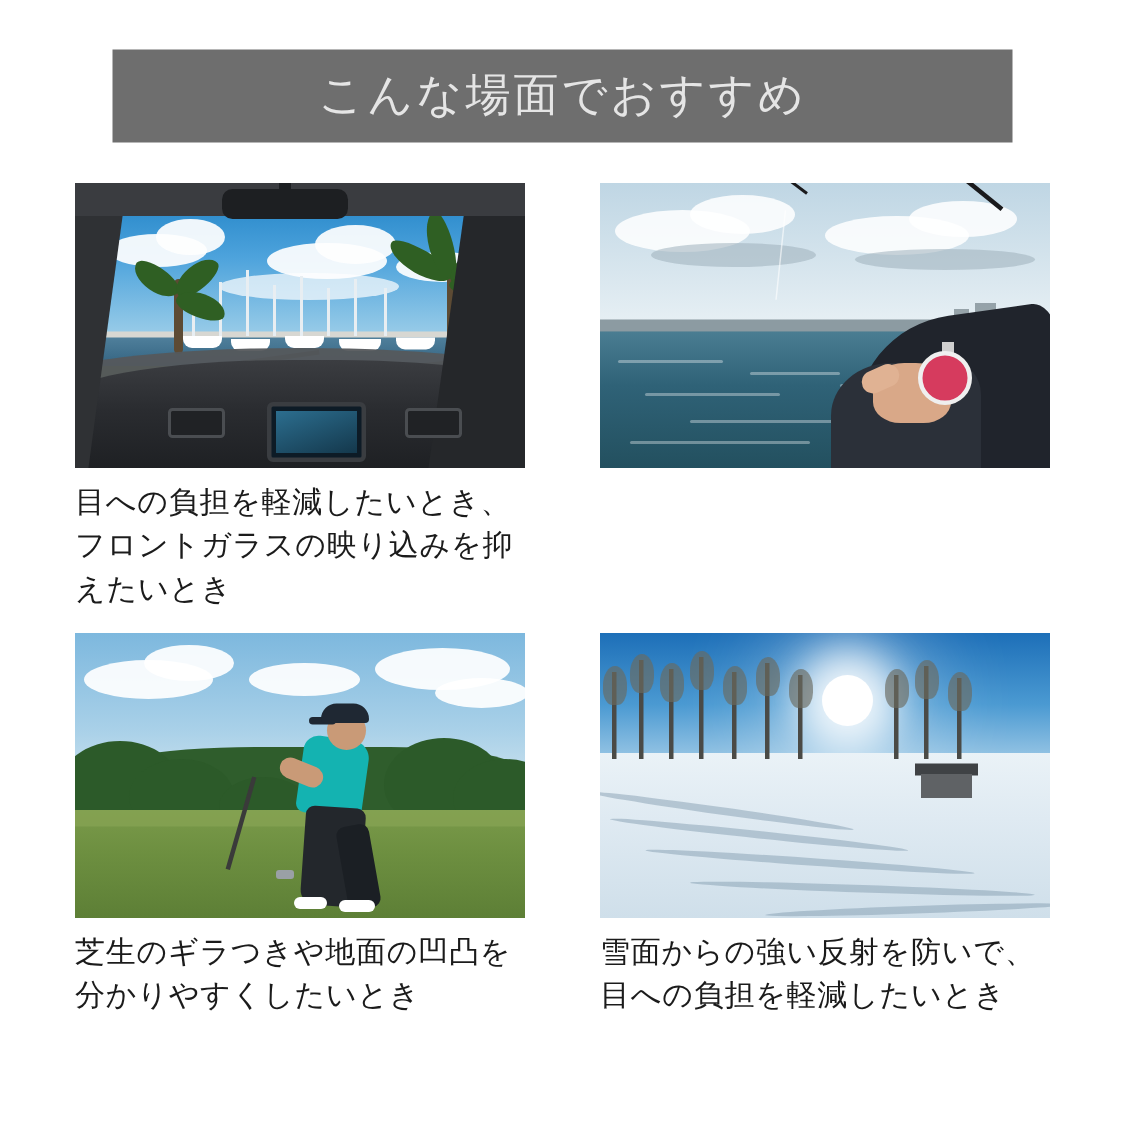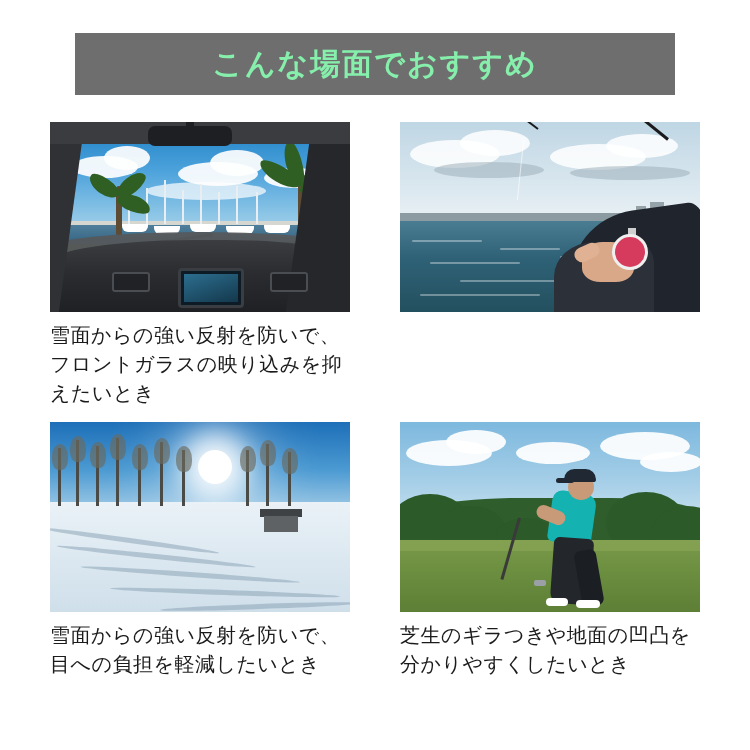--- a/index.html
+++ b/index.html
@@ -26,24 +26,24 @@
     left: 75px;
     top: 33px;
     width: 600px;
     height: 62px;
     background: #6e6e6e;
     display: flex;
     align-items: center;
     justify-content: center;
   }
   .header-title {
-    color: #86efac;
+    color: #e5e5e5;
     font-size: 30px;
     letter-spacing: 2px;
-    font-weight: 700;
+    font-weight: 400;
     line-height: 1;
     white-space: nowrap;
   }
 
   
   .grid {
     position: absolute;
     left: 50px;
     top: 122px;
     width: 650px;
@@ -372,21 +372,21 @@
           <div class="roof"></div>
           <div class="mirror-stem"></div>
           <div class="mirror"></div>
           <div class="vent" style="left:62px;top:150px;"></div>
           <div class="vent" style="left:220px;top:150px;"></div>
           <div class="nav">
             <div class="nav-screen"></div>
           </div>
         </div>
       </div>
-      <div class="caption">雪面からの強い反射を防いで、フロントガラスの映り込みを抑えたいとき</div>
+      <div class="caption">目への負担を軽減したいとき、フロントガラスの映り込みを抑えたいとき</div>
     </div>
 
     <div class="card">
       <div class="thumb">
         <div class="sc-fish">
           <div class="sky"></div>
           <div class="cloud" style="left:10px;top:18px;width:90px;height:28px;"></div>
           <div class="cloud" style="left:60px;top:8px;width:70px;height:26px;"></div>
           <div class="cloud dark" style="left:34px;top:40px;width:110px;height:16px;"></div>
           <div class="cloud" style="left:150px;top:22px;width:96px;height:26px;"></div>
@@ -414,20 +414,54 @@
           <div class="hand"></div>
           <div class="thumb2"></div>
           <div class="reel-stem"></div>
           <div class="reel-body"></div>
         </div>
       </div>
     </div>
 
     <div class="card">
       <div class="thumb">
+        <div class="sc-golf">
+          <div class="sky"></div>
+          <div class="cloud" style="left:6px;top:18px;width:86px;height:26px;"></div>
+          <div class="cloud" style="left:46px;top:8px;width:60px;height:24px;"></div>
+          <div class="cloud" style="left:116px;top:20px;width:74px;height:22px;"></div>
+          <div class="cloud" style="left:200px;top:10px;width:90px;height:28px;"></div>
+          <div class="cloud" style="left:240px;top:30px;width:62px;height:20px;"></div>
+          <div class="treeline"></div>
+          <div class="bush" style="left:-10px;top:72px;width:80px;height:60px;"></div>
+          <div class="bush" style="left:36px;top:84px;width:70px;height:50px;"></div>
+          <div class="bush" style="left:206px;top:70px;width:80px;height:62px;"></div>
+          <div class="bush" style="left:252px;top:84px;width:70px;height:52px;"></div>
+          <div class="bush" style="left:96px;top:96px;width:60px;height:40px;"></div>
+          <div class="fairway"></div>
+          <div class="rough"></div>
+
+          <div class="club"></div>
+          <div class="club-head"></div>
+          <div class="body"></div>
+          <div class="arm"></div>
+          <div class="head"></div>
+          <div class="cap-brim"></div>
+          <div class="cap"></div>
+          <div class="legs"></div>
+          <div class="leg2"></div>
+          <div class="shoe" style="left:146px;top:176px;width:22px;height:8px;"></div>
+          <div class="shoe" style="left:176px;top:178px;width:24px;height:8px;"></div>
+        </div>
+      </div>
+      <div class="caption">芝生のギラつきや地面の凹凸を分かりやすくしたいとき</div>
+    </div>
+
+    <div class="card">
+      <div class="thumb">
         <div class="sc-snow">
           <div class="sky"></div>
           <div class="sun"></div>
           <div class="snow"></div>
 
           <div class="tree" style="left:8px;height:58px;"></div>
           <div class="tree-top" style="left:2px;top:22px;"></div>
           <div class="tree" style="left:26px;height:66px;"></div>
           <div class="tree-top" style="left:20px;top:14px;"></div>
           <div class="tree" style="left:46px;height:60px;"></div>
@@ -452,48 +486,14 @@
           <div class="track" style="left:-10px;top:116px;width:180px;transform:rotate(8deg);"></div>
           <div class="track" style="left:6px;top:132px;width:200px;transform:rotate(6deg);"></div>
           <div class="track" style="left:30px;top:150px;width:220px;transform:rotate(4deg);"></div>
           <div class="track" style="left:60px;top:168px;width:230px;transform:rotate(2deg);"></div>
           <div class="track" style="left:110px;top:182px;width:200px;transform:rotate(-2deg);"></div>
         </div>
       </div>
       <div class="caption">雪面からの強い反射を防いで、目への負担を軽減したいとき</div>
     </div>
 
-    <div class="card">
-      <div class="thumb">
-        <div class="sc-golf">
-          <div class="sky"></div>
-          <div class="cloud" style="left:6px;top:18px;width:86px;height:26px;"></div>
-          <div class="cloud" style="left:46px;top:8px;width:60px;height:24px;"></div>
-          <div class="cloud" style="left:116px;top:20px;width:74px;height:22px;"></div>
-          <div class="cloud" style="left:200px;top:10px;width:90px;height:28px;"></div>
-          <div class="cloud" style="left:240px;top:30px;width:62px;height:20px;"></div>
-          <div class="treeline"></div>
-          <div class="bush" style="left:-10px;top:72px;width:80px;height:60px;"></div>
-          <div class="bush" style="left:36px;top:84px;width:70px;height:50px;"></div>
-          <div class="bush" style="left:206px;top:70px;width:80px;height:62px;"></div>
-          <div class="bush" style="left:252px;top:84px;width:70px;height:52px;"></div>
-          <div class="bush" style="left:96px;top:96px;width:60px;height:40px;"></div>
-          <div class="fairway"></div>
-          <div class="rough"></div>
-
-          <div class="club"></div>
-          <div class="club-head"></div>
-          <div class="body"></div>
-          <div class="arm"></div>
-          <div class="head"></div>
-          <div class="cap-brim"></div>
-          <div class="cap"></div>
-          <div class="legs"></div>
-          <div class="leg2"></div>
-          <div class="shoe" style="left:146px;top:176px;width:22px;height:8px;"></div>
-          <div class="shoe" style="left:176px;top:178px;width:24px;height:8px;"></div>
-        </div>
-      </div>
-      <div class="caption">芝生のギラつきや地面の凹凸を分かりやすくしたいとき</div>
-    </div>
-
   </div>
 </div>
 
 </body></html>

